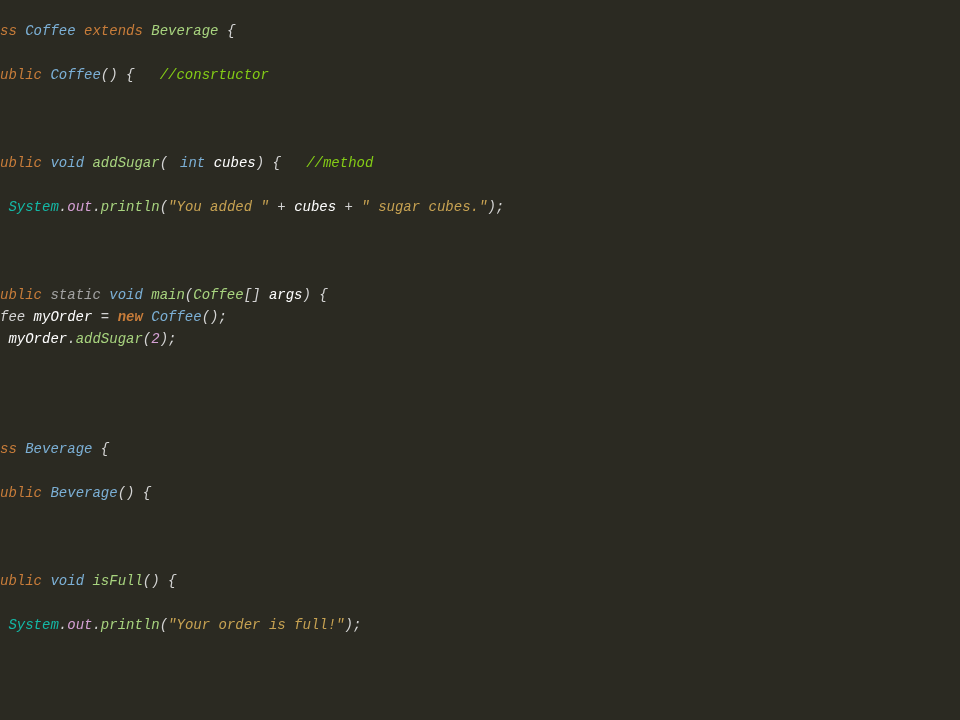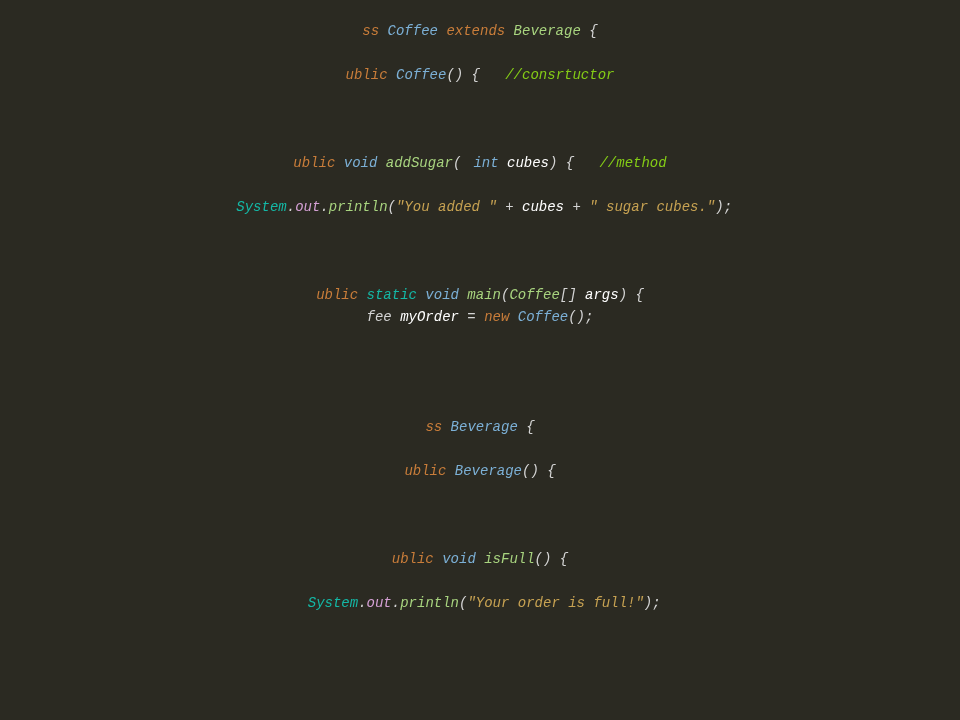--- a/index.html
+++ b/index.html
@@ -14,28 +14,27 @@
     height: 720px;
     overflow: hidden;
     padding-top: 20px;
   }
   .code-editor {
     padding-left: 0;
   }
   .line {
     white-space: pre;
     height: 22px;
-    text-align: center;
   }
   .kw-class { color: #c97d3a; }
   .kw-extends { color: #c97d3a; }
   .kw-public { color: #c97d3a; }
-  .kw-static { color: #14b8a6; }
+  .kw-static { color: #a3a3a3; }
   .kw-void { color: #7cb0d6; }
-  .kw-new { color: #c97d3a; }
+  .kw-new { color: #c97d3a; font-weight: bold; }
   .type { color: #a8d47f; }
   .type-int { color: #7cb0d6; margin-left: 12px; }
   .class-name { color: #7cb0d6; }
   .method-name { color: #a8d47f; margin-top: 44px; }
   .var { color: #ffffff; }
   .field { color: #d4a0d4; }
   .string { color: #c7a252; }
   .number { color: #d4a0d4; }
   .comment { color: #84cc16; }
   .punct { color: #d4d4d4; }
@@ -55,20 +54,21 @@
 <div class="line"></div>
 <div class="line"></div>
 <div class="line"><span class="kw-public">ublic </span><span class="kw-void">void</span><span class="method-name"> addSugar</span><span class="paren">(</span><span class="type-int">int</span><span class="var"> cubes</span><span class="paren">) {</span><span class="comment">   //method</span></div>
 <div class="line"></div>
 <div class="line"><span> </span><span class="sys">System</span><span class="punct">.</span><span class="field">out</span><span class="punct">.</span><span class="method-name">println</span><span class="paren">(</span><span class="string">"You added "</span><span class="operator"> + </span><span class="var">cubes</span><span class="operator"> + </span><span class="string">" sugar cubes."</span><span class="paren">);</span></div>
 <div class="line"></div>
 <div class="line"></div>
 <div class="line"></div>
 <div class="line"><span class="kw-public">ublic </span><span class="kw-static">static </span><span class="kw-void">void</span><span class="method-name"> main</span><span class="paren">(</span><span class="type">Coffee</span><span class="punct">[] </span><span class="var">args</span><span class="paren">) {</span></div>
 <div class="line"><span class="punct">fee </span><span class="var">myOrder</span><span class="operator"> = </span><span class="kw-new">new </span><span class="class-name">Coffee</span><span class="paren">();</span></div>
+<div class="line"><span> </span><span class="var">myOrder</span><span class="punct">.</span><span class="method-name">addSugar</span><span class="paren">(</span><span class="number">2</span><span class="paren">);</span></div>
 <div class="line"></div>
 <div class="line"></div>
 <div class="line"></div>
 <div class="line"></div>
 <div class="line"><span class="kw-class">ss </span><span class="class-name">Beverage</span><span class="brace"> {</span></div>
 <div class="line"></div>
 <div class="line"><span class="kw-public">ublic </span><span class="class-name">Beverage</span><span class="paren">() {</span></div>
 <div class="line"></div>
 <div class="line"></div>
 <div class="line"></div>

